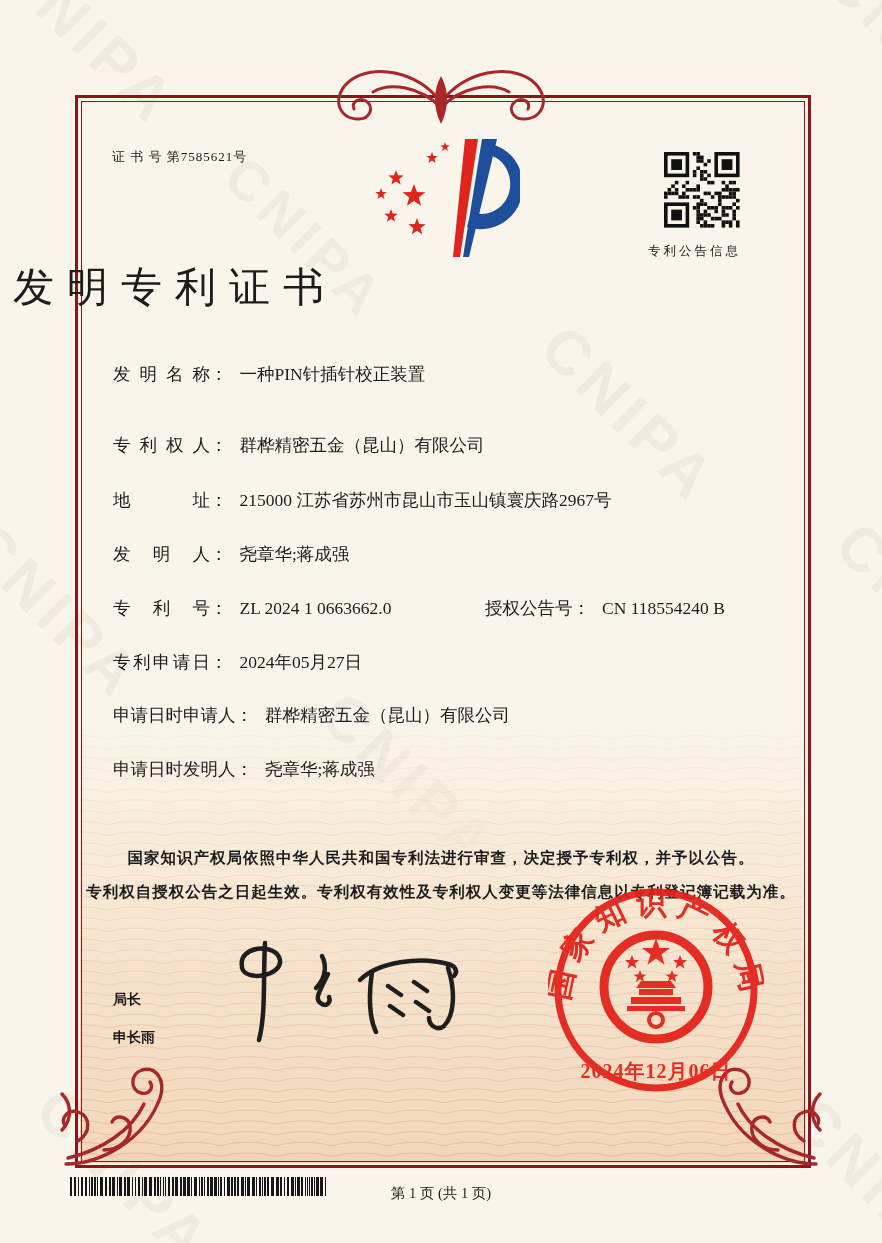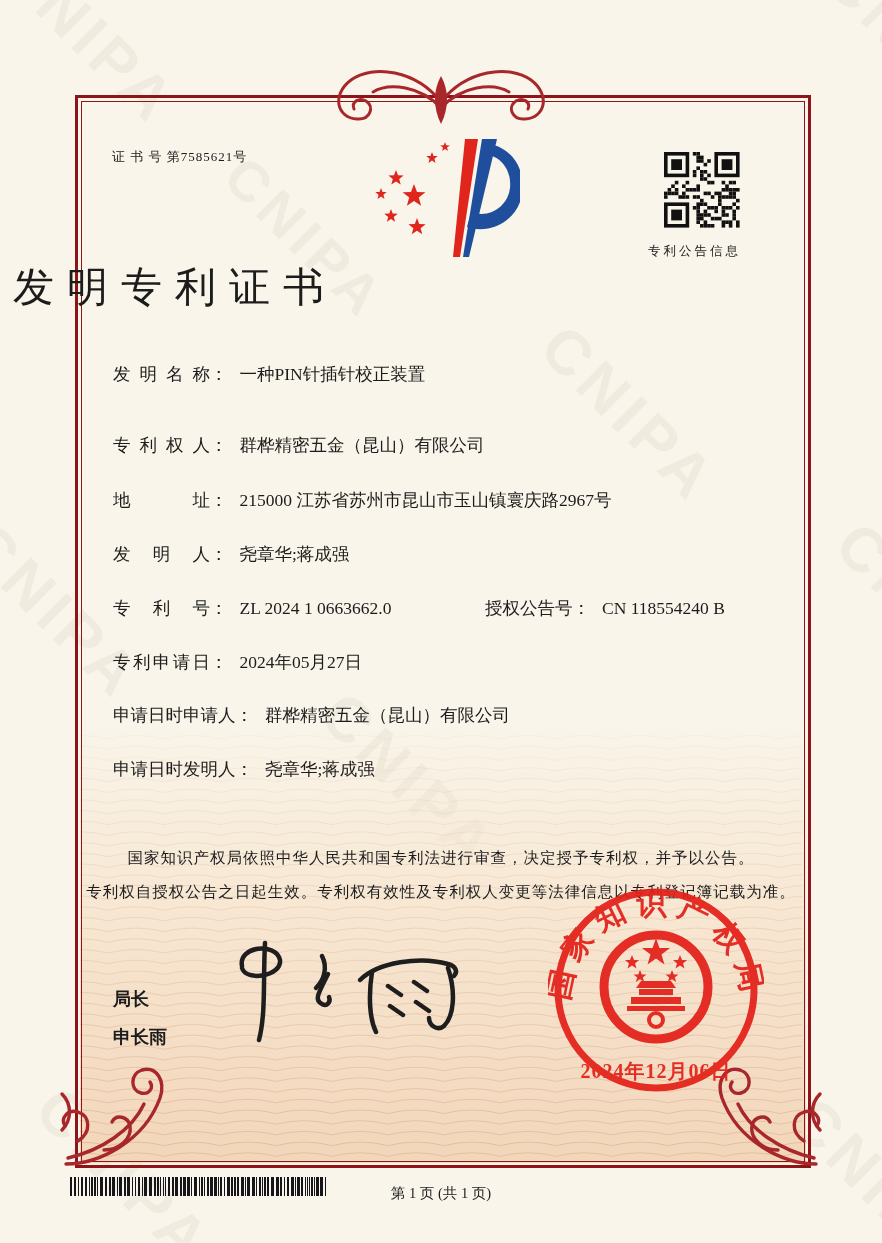--- a/index.html
+++ b/index.html
@@ -26,24 +26,24 @@
   .title{position:absolute;left:0;top:260px;width:882px;text-align:left;
          font-size:41px;letter-spacing:13px;text-indent:13px;font-weight:500;}
   
   .row{position:absolute;left:113px;font-size:17.5px;white-space:nowrap;}
   .jl{display:inline-block;width:97px;text-align:justify;text-align-last:justify;vertical-align:bottom;}
   .colon{margin-right:12px;}
   .rcol{position:absolute;left:372px;top:0;}
   .longlabel{margin-right:0;}
   
   .statement{position:absolute;left:80px;top:841px;width:722px;text-align:center;
-             font-size:15.5px;font-weight:normal;line-height:34px;letter-spacing:1px;}
+             font-size:15.5px;font-weight:bold;line-height:34px;letter-spacing:1px;}
   
   .director{position:absolute;left:113px;top:980px;font-family:"Liberation Sans","DejaVu Sans",sans-serif;
-            font-weight:bold;font-size:18px;line-height:38px;}
+            font-weight:bold;font-size:14px;line-height:38px;}
   .sig{position:absolute;left:220px;top:928px;}
   
   .seal{position:absolute;left:548px;top:882px;}
   
   .pageno{position:absolute;left:0;top:1184px;width:882px;text-align:center;font-size:14.5px;}
   .barcode{position:absolute;left:70px;top:1177px;}
 </style>
 </head>
 <body>
 

